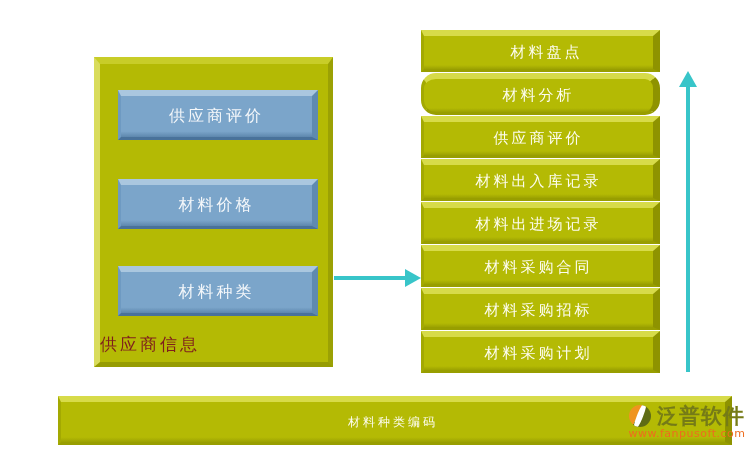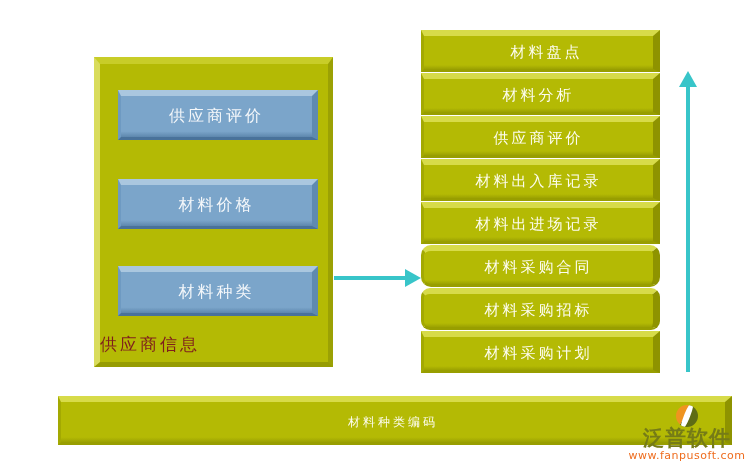--- a/index.html
+++ b/index.html
@@ -58,26 +58,26 @@
     font-size:16px;
     letter-spacing:3px;
   }
   .blue3d.pos1 { top:26px;align-items:center; }
   .blue3d.pos2 { top:115px; }
   .blue3d.pos3 { top:202px; }
 
   
   .stack-bar { left:421px; width:239px; height:42px; }
   .stack-bar.p0 { top:30px;padding-left:16px; }
-  .stack-bar.p1 { top:73px; }
+  .stack-bar.p1 { top:73px;border-radius:15px; }
   .stack-bar.p2 { top:116px; }
   .stack-bar.p3 { top:159px; }
   .stack-bar.p4 { top:202px; }
-  .stack-bar.p5 { top:245px;border-radius:10px; }
-  .stack-bar.p6 { top:288px;border-radius:9px; }
+  .stack-bar.p5 { top:245px; }
+  .stack-bar.p6 { top:288px; }
   .stack-bar.p7 { top:331px; }
 
   
   .bottom-bar {
     left:58px; top:396px; width:674px; height:49px;
     font-size:12px;
   }
 
   
   .arrow-h-line {
@@ -102,21 +102,21 @@
     border-right:9px solid transparent;
     border-bottom:16px solid #38c5c9;
   }
 
   
   .logo {
     position:absolute; left:628px; top:405px; width:118px;
     display:flex; flex-direction:column; align-items:center;
     z-index:5;
   }
-  .logo-row { display:flex; align-items:center; gap:0;flex-direction:column; }
+  .logo-row { display:flex; align-items:flex-end; gap:6px; }
   .logo-icon {
     width:22px; height:22px; border-radius:50%;
     background:linear-gradient(115deg, #ef9420 0 42%, #5f6c15 42% 100%);
     position:relative; overflow:hidden; flex:0 0 auto;
   }
   .logo-icon::after {
     content:""; position:absolute; left:8px; top:-3px;
     width:6px; height:28px; background:#ffffff;
     transform:rotate(22deg); border-radius:45%;
   }

